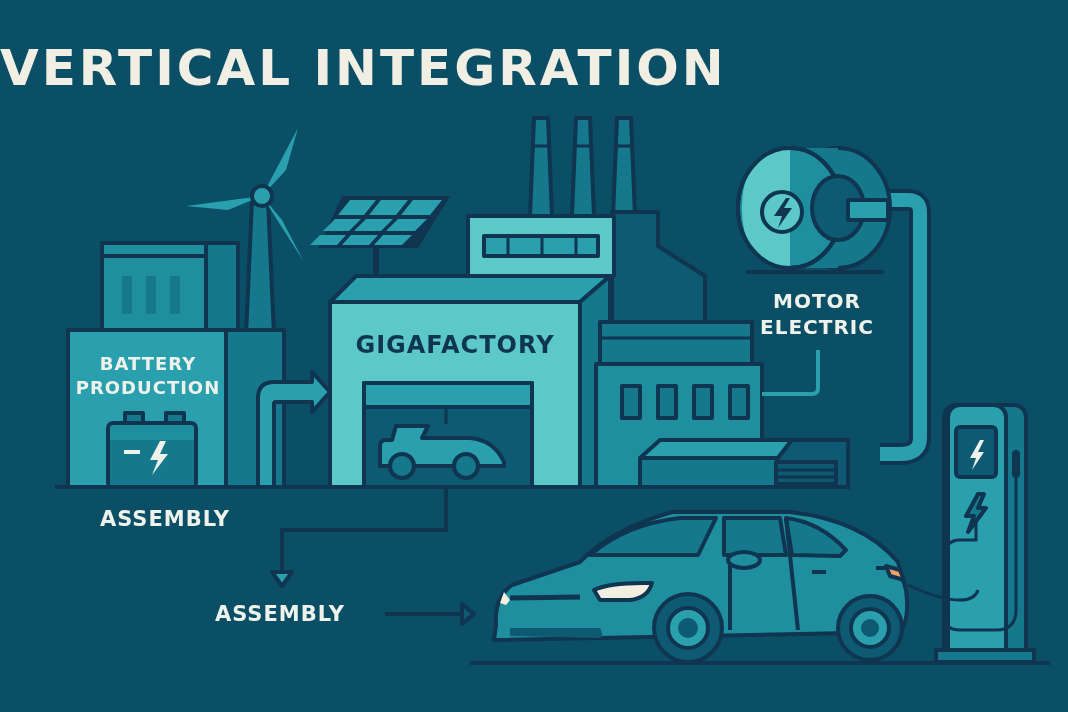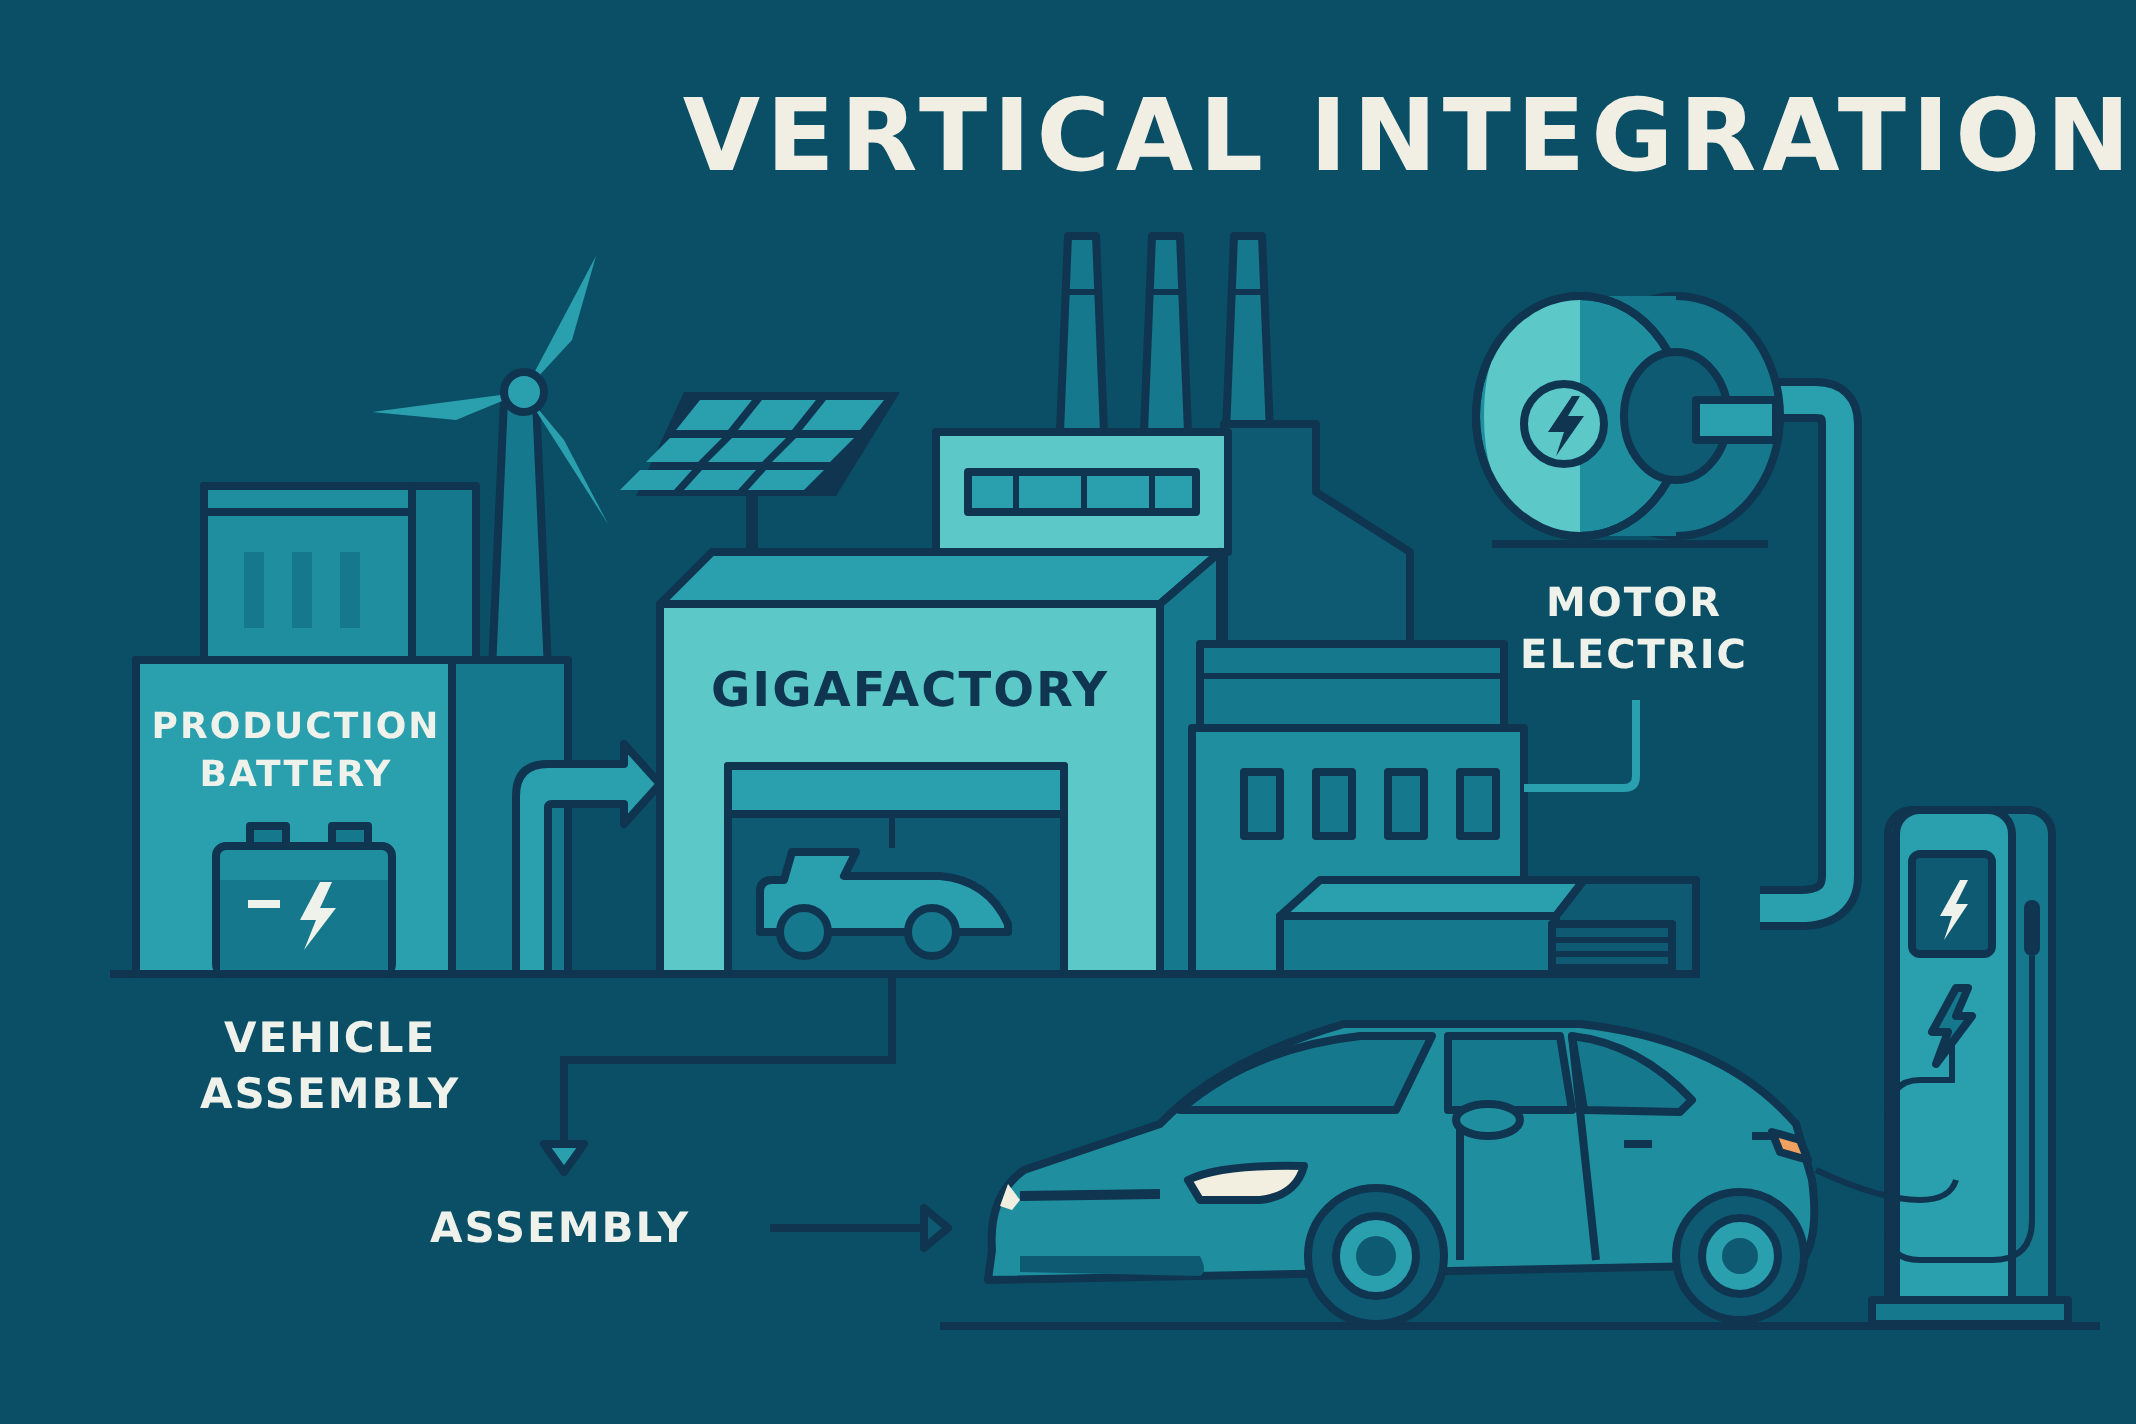--- a/index.html
+++ b/index.html
@@ -5,21 +5,21 @@
   html, body { margin: 0; padding: 0; }
   body {
     width: 1068px; height: 712px; overflow: hidden;
     background: #0a4f66;
     font-family: "DejaVu Sans", "Liberation Sans", sans-serif;
   }
   .stage { position: relative; width: 1068px; height: 712px; }
   svg.art { position: absolute; left: 0; top: 0; }
   .title {
     position: absolute; left: 0; top: 40px; width: 1068px;
-    text-align: right; color: #f1efe3;
+    text-align: left; color: #f1efe3;
     font-family: "DejaVu Sans", sans-serif; font-weight: bold;
     font-size: 50px; letter-spacing: 3px; line-height: 56px;
   }
   .label {
     position: absolute; color: #eef2ea; font-weight: bold;
     font-family: "DejaVu Sans", sans-serif; text-align: center;
     letter-spacing: 1px;
   }
   .label.dark { color: #0f3550; }
   .label span { display: block; }
@@ -197,33 +197,32 @@
       <circle cx="870" cy="628" r="19" fill="#2a9fae" class="o"></circle>
       <circle cx="870" cy="628" r="9" fill="#0d5a72"></circle>
       <line x1="812" y1="572" x2="826" y2="572" stroke="#0f3550" stroke-width="4"></line>
       <line x1="876" y1="568" x2="886" y2="568" stroke="#0f3550" stroke-width="4"></line>
     </g>
   </svg>
 
   <div class="title">VERTICAL INTEGRATION</div>
 
   <div class="label" style="left:68px; top:352px; width:160px; font-size:18px; line-height:24px;">
+    <span>BATTERY</span>
     <span>PRODUCTION</span>
-    <span>BATTERY</span>
   </div>
 
   <div class="label dark" style="left:330px; top:332px; width:250px; font-size:24px; line-height:26px;">GIGAFACTORY</div>
 
   <div class="label" style="left:742px; top:288px; width:150px; font-size:20px; line-height:26px;">
     <span>MOTOR</span>
     <span>ELECTRIC</span>
   </div>
 
   <div class="label" style="left:80px; top:505px; width:170px; font-size:21px; line-height:28px;">
-    <span>VEHICLE</span>
     <span>ASSEMBLY</span>
   </div>
 
   <div class="label" style="left:200px; top:600px; width:160px; font-size:21px; line-height:28px;">
     <span>ASSEMBLY</span>
   </div>
 
 </div>
 
 </body></html>

